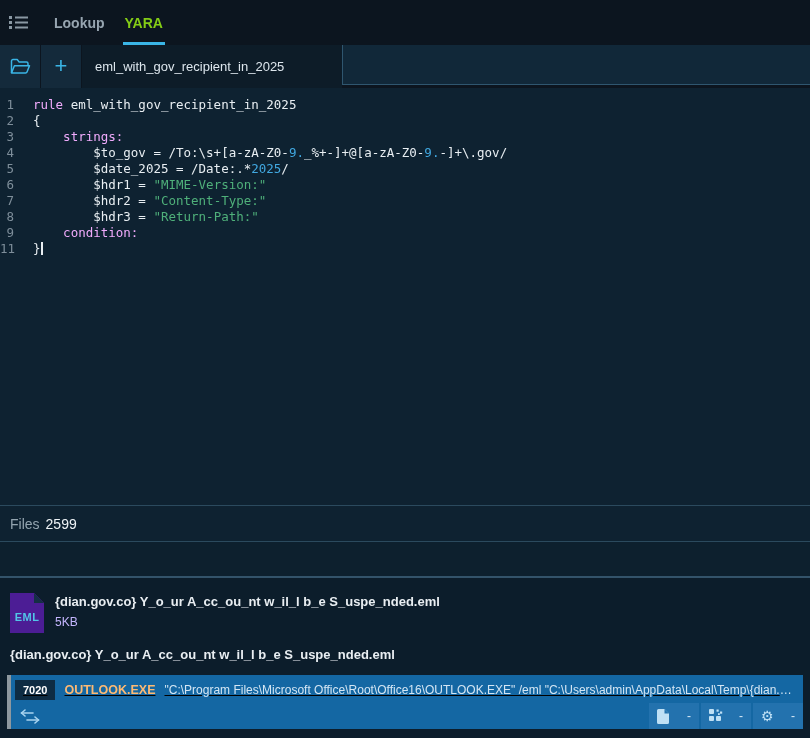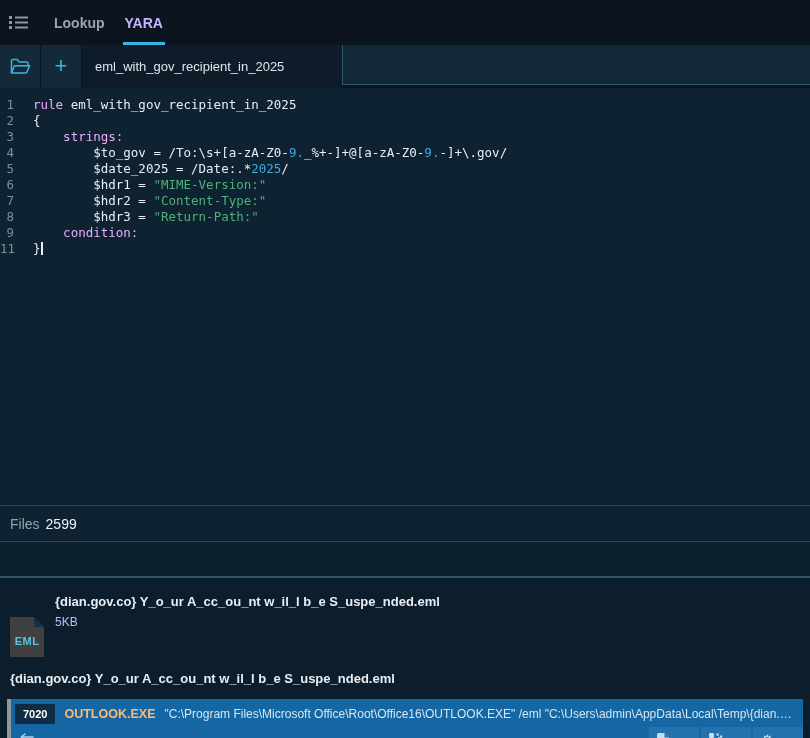--- a/index.html
+++ b/index.html
@@ -6,21 +6,21 @@
   html,body { width:810px; height:738px; overflow:hidden; }
   body { background:#0a1824; font-family:"Liberation Sans",sans-serif; -webkit-font-smoothing:antialiased; }
   .app { width:810px; height:738px; display:flex; flex-direction:column;justify-content:space-between; }
 
   
   .topbar { height:45px; background:#0c151f; display:flex; align-items:stretch; flex:none; }
   .menu-btn { width:36px; display:flex; align-items:center; justify-content:center; cursor:pointer; }
   .top-item { display:flex; align-items:center; padding:0 2px; margin-left:16px;
               font-size:14px; font-weight:700; color:#97a5b0; border-bottom:3px solid transparent;
               padding-top:3px; cursor:pointer; }
-  .top-item.active { color:#c4b5fd; border-bottom-color:#3ab5e6; }
+  .top-item.active { color:#84cc16; border-bottom-color:#3ab5e6; }
 
   
   .tabstrip { height:43px; background:#0c151f; display:flex; flex:none; }
   .tool-btn { width:40px; background:#142a3b; display:flex; align-items:center; justify-content:center;
               margin-right:1px; cursor:pointer; }
   .plus-btn { color:#3ab5e6; font-size:22px; font-weight:400; line-height:1; padding-bottom:2px; }
   .tab-active { width:260px; background:#0d1c28; color:#dde6ed; font-size:13px; font-weight:500;
                 display:flex; align-items:center; padding-left:13px; cursor:pointer; }
   .strip-rest { flex:1; height:40px; background:#112839; border-left:1px solid #2f566f;
                 border-bottom:1px solid #2f566f; }
@@ -39,33 +39,33 @@
   
   .files-header { height:37px; flex:none; background:#0e2231; border-top:1px solid #2b4a5e;
                   border-bottom:1px solid #2b4a5e; display:flex; align-items:center; padding:0 10px;
                   font-size:14px; color:#93a4af; }
   .files-count { color:#eef3f6; font-weight:400; margin-left:6px; }
   .files-empty { height:36px; flex:none; background:#0d202e; border-bottom:2px solid #33536a; }
 
   
   .file-area { flex:1; background:#0c1d2b; overflow:hidden; }
   .file-card { display:flex; margin:15px 0 0 10px; cursor:pointer; }
-  .eml-icon { width:34px; height:40px; background:#404040; position:relative; flex:none;
+  .eml-icon { width:34px; height:40px; background:#4c1d95; position:relative; flex:none;
               clip-path:polygon(0 0, 71% 0, 100% 25%, 100% 100%, 0 100%);
               display:flex; align-items:center; justify-content:center; padding-top:8px;
-              color:#52c5e8; font-weight:700; font-size:11px; letter-spacing:.5px;margin-top:24px; }
+              color:#52c5e8; font-weight:700; font-size:11px; letter-spacing:.5px; }
   .eml-icon::after { content:""; position:absolute; top:0; right:0; width:10px; height:10px;
               background:#152f45; clip-path:polygon(0 0, 100% 100%, 0 100%); }
   .file-info { margin-left:11px; padding-top:1px; }
   .file-name { font-size:13px; font-weight:700; color:#e9eef2; }
   .file-size { font-size:12px; color:#c4b5fd; margin-top:6px; }
   .group-title { margin:14px 0 0 10px; font-size:13px; font-weight:700; color:#e9eef2; }
 
   
-  .process-row { margin:13px 7px 0 7px; height:54px; display:flex; cursor:pointer; }
+  .process-row { margin:13px 7px 0 7px; height:54px; display:flex; cursor:pointer;text-decoration:underline; }
   .gray-bar { width:4px; flex:none; background:#8e989f; }
   .row-body { flex:1; background:#1467a3; position:relative; padding:5px 0 0 4px; overflow:hidden; }
   .row-line1 { display:flex; align-items:center; height:20px; }
   .pid-badge { background:#0e2c43; color:#ffffff; font-size:11px; font-weight:700;
                padding:4px 8px; flex:none; }
   .proc-name { color:#fdba74; font-weight:700; font-size:12.5px; margin-left:9px; flex:none; }
   .cmdline { color:#d4e6f4; font-size:12px; margin-left:9px; flex:1; white-space:nowrap;
              overflow:hidden; text-overflow:ellipsis; padding-right:6px; }
   .row-line2 { position:absolute; bottom:0; left:0; right:0; height:26px; display:flex; align-items:center; }
   .swap-icon { margin-left:9px; display:flex; }

